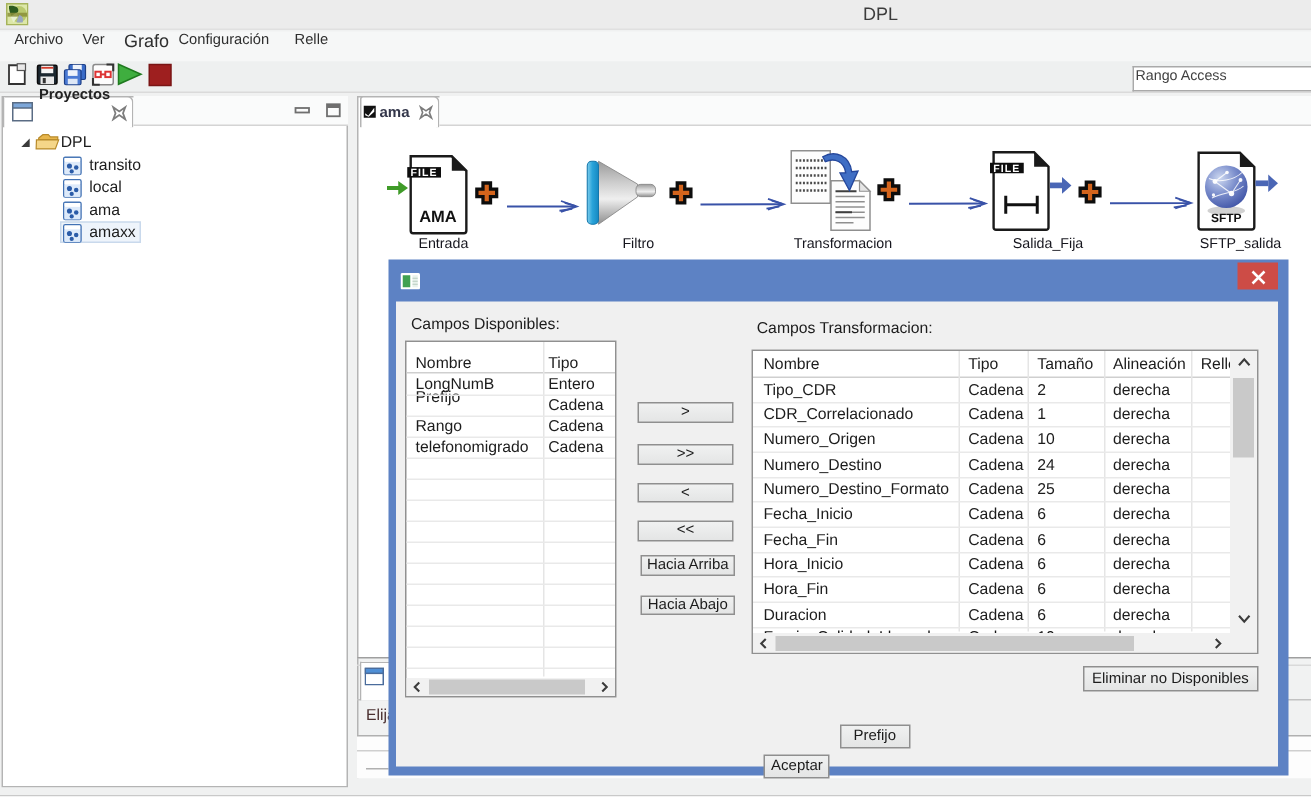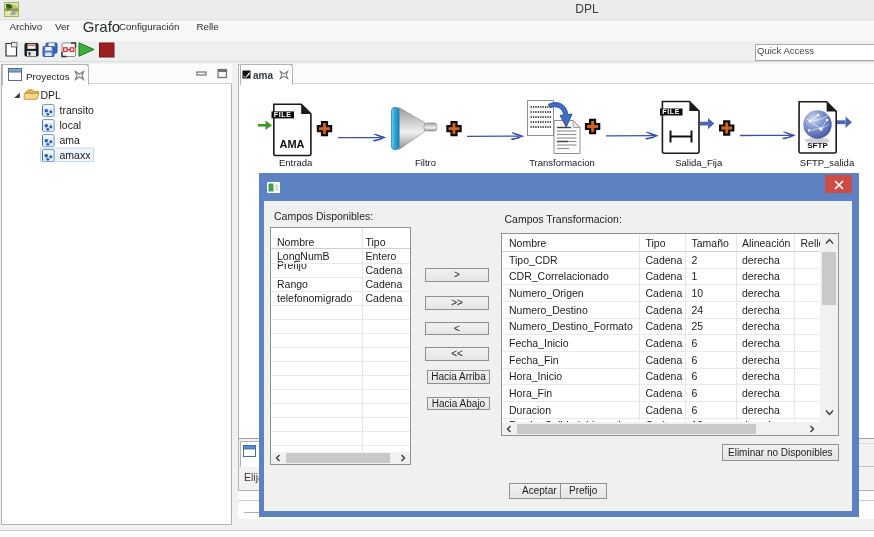--- a/index.html
+++ b/index.html
@@ -19,21 +19,21 @@
  <path d="M2,2 C6,1.5 9,3 8,6 L4,9 C2.5,7 1.8,4 2,2 Z" fill="#2e5b1e"></path>
  <path d="M3,9 L7,6.5 L8,9 L5,13 Z" fill="#e8f0d0"></path>
  <rect x="1" y="6.5" width="13" height="2.6" fill="#8a8f3a" opacity="0.85"></rect>
  <path d="M9,8 C11,8.5 12,11 11,13 L7,13 C7.5,11 8,9 9,8 Z" fill="#9aa7c0"></path>
 </svg>
 <div class="t" style="left:562px;top:2.5px;width:50px;text-align:center;font-size:12px;color:#3c3c3c">DPL</div>
 
 <div class="a" style="left:0;top:21px;width:874px;height:20px;background:#f6f7f7"></div>
 <div class="t" style="left:9.5px;top:21px;line-height:12px;font-size:9.8px;color:#2e2e2e">Archivo</div>
 <div class="t" style="left:55px;top:21px;line-height:12px;font-size:9.8px;color:#2e2e2e">Ver</div>
-<div class="t" style="left:82.7px;top:21px;line-height:12px;font-size:15px;color:#2e2e2e">Grafo</div>
+<div class="t" style="left:82.7px;top:21px;line-height:12px;font-size:12px;color:#2e2e2e">Grafo</div>
 <div class="t" style="left:119px;top:21px;line-height:12px;font-size:9.8px;color:#2e2e2e">Configuración</div>
 <div class="t" style="left:196.4px;top:21px;line-height:12px;font-size:9.8px;color:#2e2e2e">Relle</div>
 
 <div class="a" style="left:0;top:41px;width:874px;height:21px;background:#eef0f0;border-bottom:1px solid #dadada"></div>
 <svg class="a" style="left:4px;top:42px" width="130" height="16" viewBox="0 0 130 16">
 
  <path d="M2,1.5 h7.5 l3,3 V14 H2 Z" fill="#fff" stroke="#333" stroke-width="1.2"></path>
  <path d="M9.5,1.5 l3,3 h-3 Z" fill="#aaa"></path>
  <rect x="7.5" y="0.5" width="5.5" height="4.5" fill="#e8e8e8" stroke="#555" stroke-width="0.8"></rect>
 
@@ -60,30 +60,30 @@
   <rect x="2.6" y="5.8" width="3.6" height="3.6" fill="#fff" stroke="#d33" stroke-width="1.3"></rect>
   <rect x="9.2" y="5.8" width="3.6" height="3.6" fill="#fff" stroke="#d33" stroke-width="1.3"></rect>
   <line x1="6.2" y1="7.6" x2="9.2" y2="7.6" stroke="#d33" stroke-width="1.3"></line>
  </g>
 
  <path transform="translate(71,0)" d="M4,0.8 L19,7.5 L4,14.2 Z" fill="#3fae3f" stroke="#1f7a1f" stroke-width="1"></path>
 
  <rect x="95.5" y="1" width="14.5" height="14" fill="#9e1f1f" stroke="#7a1515" stroke-width="1"></rect>
 </svg>
 <div class="a" style="left:755px;top:43.5px;width:119px;height:17px;background:#fff;border:1px solid #a9a9a9;border-right:none"></div>
-<div class="t" style="left:757px;top:44px;font-size:9.5px;color:#3f3f3f">Quick Access</div>
+<div class="t" style="left:757px;top:44px;font-size:9.5px;color:#3f3f3f">Rango Access</div>
 
 <div class="a" style="left:1px;top:63.5px;width:231px;height:461px;background:#fff;border:1px solid #b4b4b4"></div>
 <div class="a" style="left:89px;top:63.5px;width:143px;height:20px;background:#fafbfb;border-bottom:1px solid #d4d4d4"></div>
 <div class="a" style="left:2px;top:63.5px;width:87px;height:21px;background:#fff;border:1px solid #b4b4b4;border-bottom:none;border-radius:0 4px 0 0"></div>
 <svg class="a" style="left:8px;top:68px" width="15" height="15" viewBox="0 0 15 15">
  <rect x="0.5" y="0.5" width="13" height="12" fill="#fff" stroke="#5a6c84"></rect>
  <rect x="0.5" y="0.5" width="13" height="3.5" fill="#7da7d9" stroke="#5a6c84"></rect>
 </svg>
-<div class="t" style="left:26px;top:69px;font-weight:normal;color:#222;font-size:9.8px;line-height:15px">Proyectos</div>
+<div class="t" style="left:26px;top:56px;font-weight:bold;color:#222;font-size:9.8px;line-height:15px">Proyectos</div>
 <svg class="a" style="left:73.5px;top:69.5px" width="11" height="11" viewBox="0 0 11 11">
  <path d="M1.5,1.5 L5.5,4.3 L9.5,1.5 L8,5.5 L9.5,9.5 L5.5,6.7 L1.5,9.5 L3,5.5 Z" fill="none" stroke="#7d7d7d" stroke-width="1.2"></path>
 </svg>
 <svg class="a" style="left:196px;top:68px" width="32" height="12" viewBox="0 0 32 12">
  <rect x="1" y="4" width="9" height="3" fill="none" stroke="#6f6f6f" stroke-width="1.2"></rect>
  <rect x="22" y="1.5" width="8.5" height="8" fill="none" stroke="#6f6f6f" stroke-width="1.2"></rect>
  <rect x="22" y="1.5" width="8.5" height="2.5" fill="#6f6f6f"></rect>
 </svg>
 
 <svg class="a" style="left:2px;top:85px" width="229px" height="90" viewBox="0 0 229 90">
@@ -410,14 +410,14 @@
 <div class="a" style="left:502px;top:422px;width:317.5px;height:13px;background:#f1f1f1"></div>
 <div class="a" style="left:517px;top:423.5px;width:239px;height:10px;background:#c9c9c9"></div>
 <svg class="a" style="left:505px;top:424.5px" width="8" height="8" viewBox="0 0 8 8">
     <path d="M5.5,1 L2.5,4 L5.5,7" fill="none" stroke="#3c3c3c" stroke-width="1.4"></path>
   </svg>
 <svg class="a" style="left:808px;top:424.5px" width="8" height="8" viewBox="0 0 8 8">
     <path d="M2.5,1 L5.5,4 L2.5,7" fill="none" stroke="#3c3c3c" stroke-width="1.4"></path>
   </svg>
 
 <div class="btn" style="left:722px;top:443.5px;width:116.5px;height:17px;line-height:15.5px">Eliminar no Disponibles</div>
-<div class="btn" style="left:509.3px;top:483px;width:60px;height:15.5px;line-height:13.5px">Aceptar</div>
+<div class="btn" style="left:509.3px;top:503px;width:44px;height:15.5px;line-height:13.5px">Aceptar</div>
 <div class="btn" style="left:559.7px;top:483px;width:47px;height:15.5px;line-height:13.5px">Prefijo</div>
 
 </body></html>

